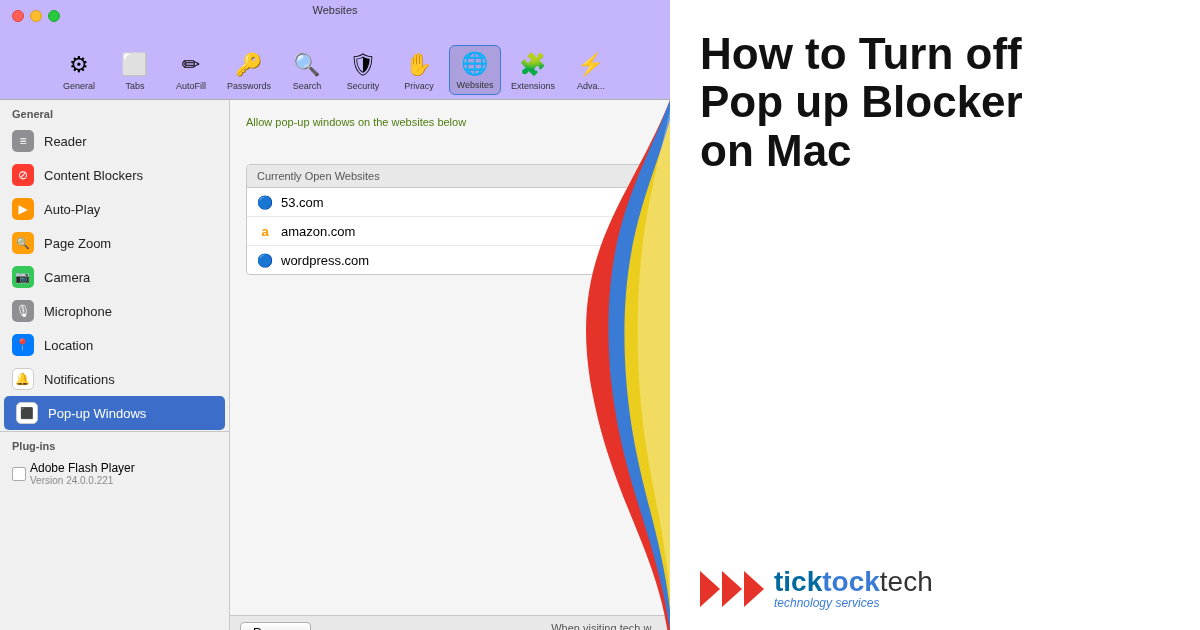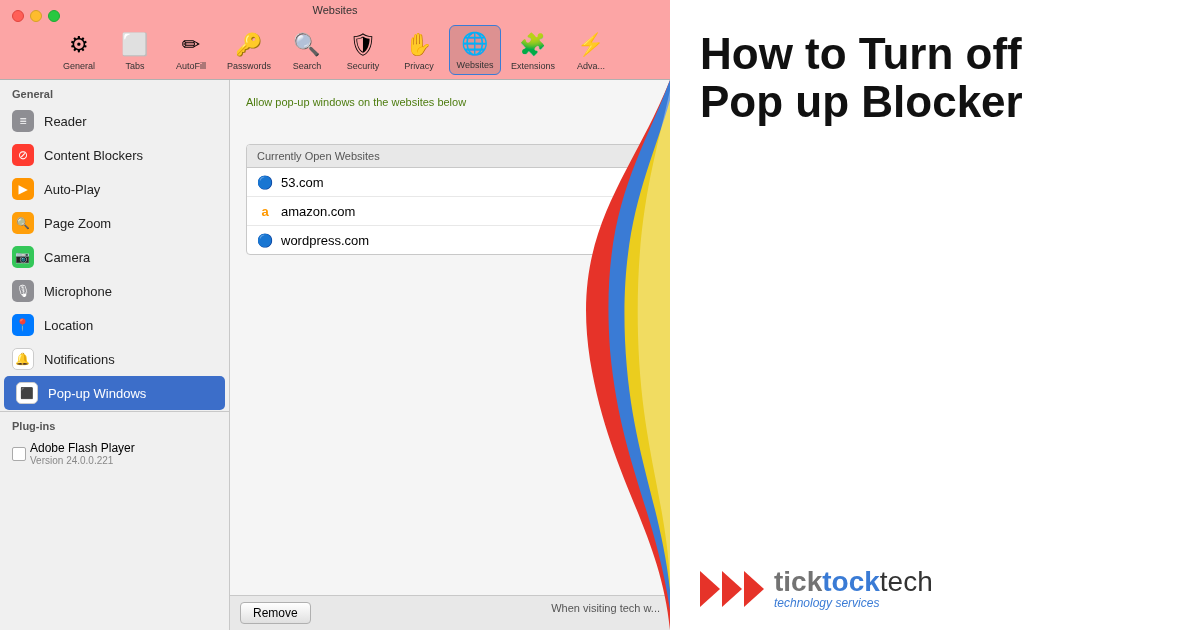--- a/index.html
+++ b/index.html
@@ -17,22 +17,22 @@
       width: 670px;
       height: 630px;
       background: #ececec;
       position: relative;
       overflow: hidden;
       flex-shrink: 0;
     }
 
     
     .window-chrome {
-      background: #fca5a5;
-      height: 80px;
+      background: #c4b5fd;
+      height: 100px;
       border-bottom: 1px solid #b0b0b0;
       position: relative;
     }
 
     .traffic-lights {
       display: flex;
       gap: 6px;
       position: absolute;
       top: 10px;
       left: 12px;
@@ -306,21 +306,21 @@
       border-left: 20px solid #e63329;
     }
 
     .brand-text-group { display: flex; flex-direction: column; }
     .brand-name {
       font-size: 28px;
       font-weight: 400;
       color: #333;
       line-height: 1;
     }
-    .brand-name .tick { color: #737373; font-weight: 900; }
+    .brand-name .tick { color: #0369a1; font-weight: 900; }
     .brand-name .tock { color: #3a7bd5; font-weight: 900; }
     .brand-name .tech { color: #333; font-weight: 400; }
     .brand-sub {
       font-size: 12px;
       color: #3a7bd5;
       font-style: italic;
     }
   </style>
 </head>
 <body>
@@ -488,20 +488,21 @@
         <path d="M120,10 C105,80 85,135 88,255 C91,365 115,415 120,500 L120,10 Z" fill="#fff" opacity="0.3"></path>
       </svg>
     </div>
   </div>
 </div>
 
 <div class="right-panel">
   <div class="article-title">
     <div>How to Turn off</div>
     <div>Pop up Blocker</div>
+    <div>on Mac</div>
   </div>
 
   <div class="brand-section">
     <div class="brand-arrows">
       <div class="brand-arrow"></div>
       <div class="brand-arrow"></div>
       <div class="brand-arrow"></div>
     </div>
     <div class="brand-text-group">
       <div class="brand-name">

